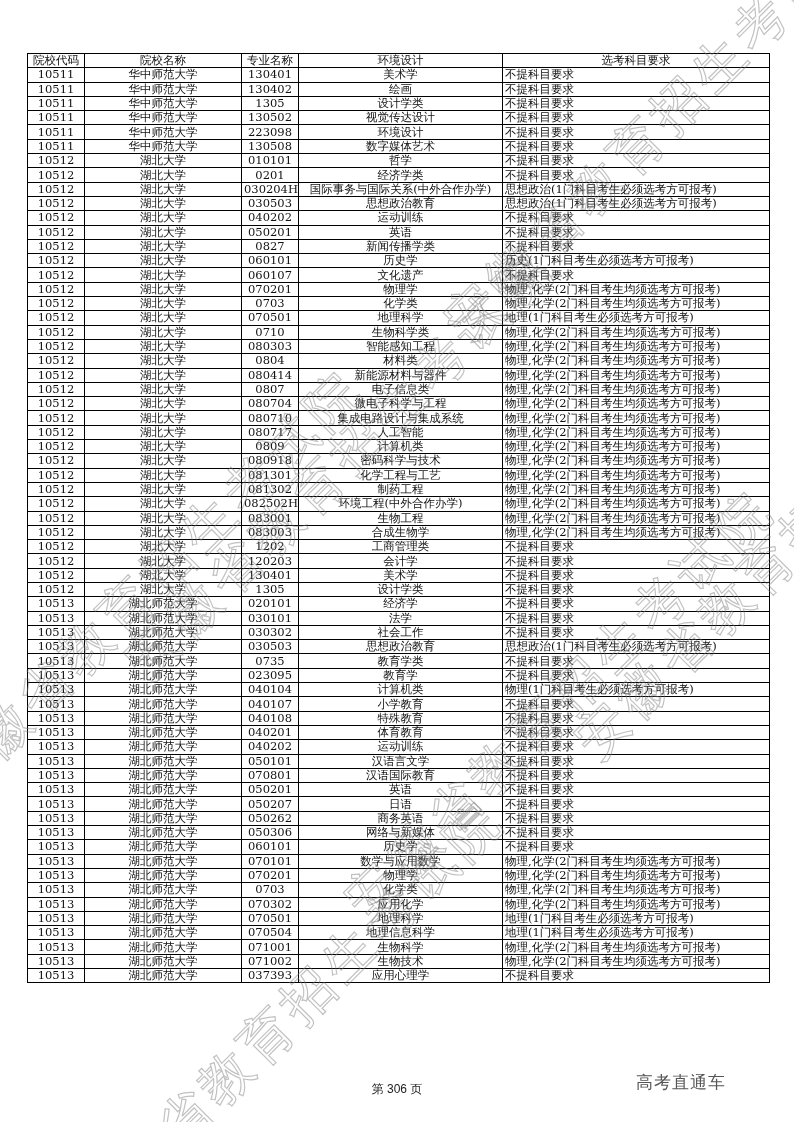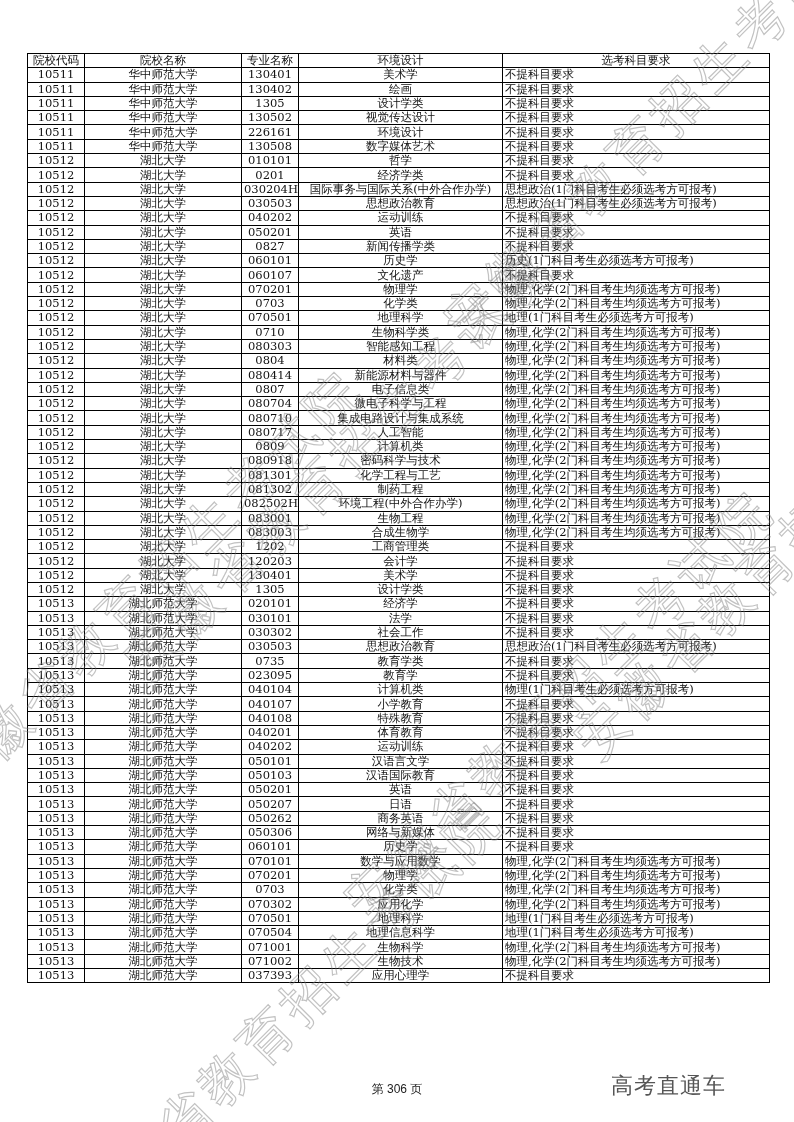--- a/index.html
+++ b/index.html
@@ -11,21 +11,21 @@
   table.grid th, table.grid td { border: 1.5px solid #000; padding: 0 2px; height: 13.3px;
                white-space: nowrap; overflow: hidden; }
   table.grid th { font-weight: normal; font-family: "DejaVu Sans", "Liberation Sans", sans-serif; font-size: 11.5px; }
   .c { text-align: center; }
   .l { text-align: left; }
   col.c1 { width: 57px; } col.c2 { width: 157px; } col.c3 { width: 57px; }
   col.c4 { width: 204px; } col.c5 { width: 267px; }
   .footer-page { position: absolute; left: 0; width: 794px; top: 1076px; text-align: center;
                  font-family: "Liberation Sans", "DejaVu Sans", sans-serif; font-size: 12px; color: #222; }
   .footer-brand { position: absolute; right: 30px; top: 1066px;
-                  font-family: "DejaVu Sans", "Liberation Sans", sans-serif; font-size: 22px; color: #555; letter-spacing: 1px; }
+                  font-family: "DejaVu Sans", "Liberation Sans", sans-serif; font-size: 17px; color: #555; letter-spacing: 1px; }
   .wm { position: absolute; pointer-events: none; font-family: "DejaVu Sans", sans-serif;
         font-size: 52px; color: rgba(255,255,255,0); -webkit-text-stroke: 1.2px rgba(120,120,120,0.45);
         white-space: nowrap; transform-origin: left top; letter-spacing: 6px; }
 </style>
 </head>
 <body>
 
 <div class="page">
   <table class="grid">
     <colgroup>
@@ -69,21 +69,21 @@
         <tr>
           <td class="c">10511</td>
           <td class="c">华中师范大学</td>
           <td class="c">130502</td>
           <td class="c">视觉传达设计</td>
           <td class="l">不提科目要求</td>
         </tr>
         <tr>
           <td class="c">10511</td>
           <td class="c">华中师范大学</td>
-          <td class="c">226161</td>
+          <td class="c">223098</td>
           <td class="c">环境设计</td>
           <td class="l">不提科目要求</td>
         </tr>
         <tr>
           <td class="c">10511</td>
           <td class="c">华中师范大学</td>
           <td class="c">130508</td>
           <td class="c">数字媒体艺术</td>
           <td class="l">不提科目要求</td>
         </tr>
@@ -384,21 +384,21 @@
         <tr>
           <td class="c">10513</td>
           <td class="c">湖北师范大学</td>
           <td class="c">050101</td>
           <td class="c">汉语言文学</td>
           <td class="l">不提科目要求</td>
         </tr>
         <tr>
           <td class="c">10513</td>
           <td class="c">湖北师范大学</td>
-          <td class="c">050103</td>
+          <td class="c">070801</td>
           <td class="c">汉语国际教育</td>
           <td class="l">不提科目要求</td>
         </tr>
         <tr>
           <td class="c">10513</td>
           <td class="c">湖北师范大学</td>
           <td class="c">050201</td>
           <td class="c">英语</td>
           <td class="l">不提科目要求</td>
         </tr>

